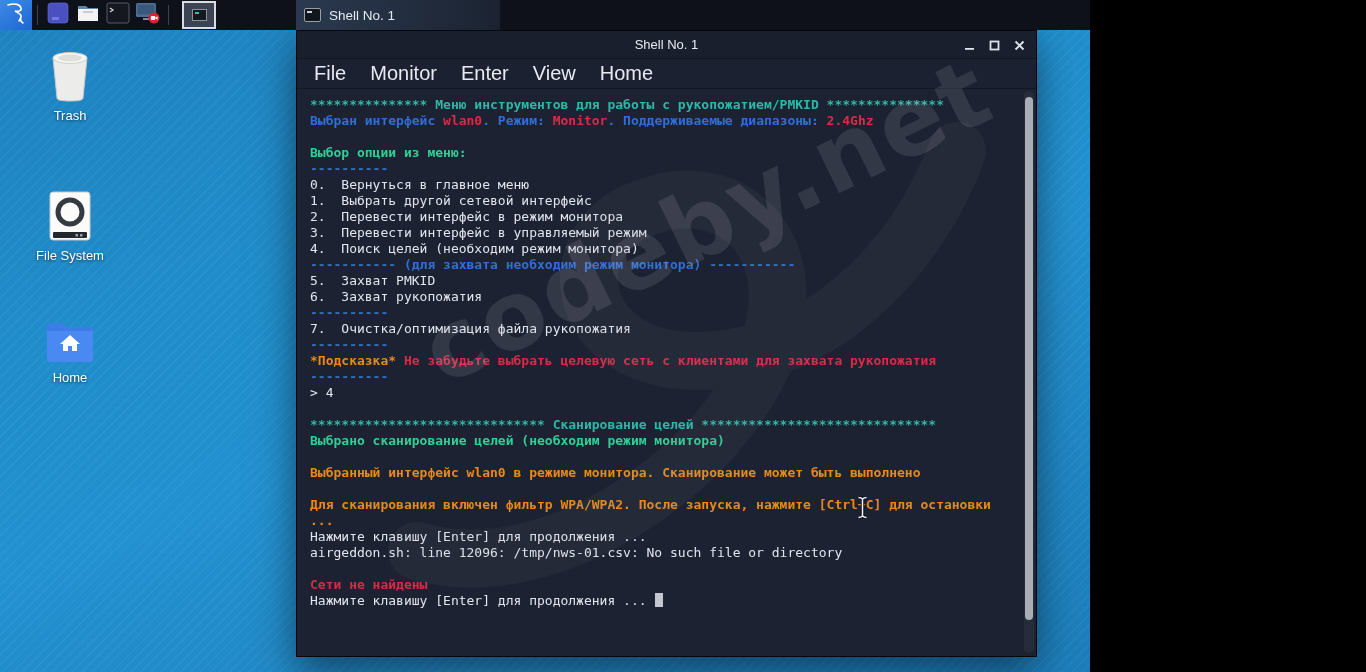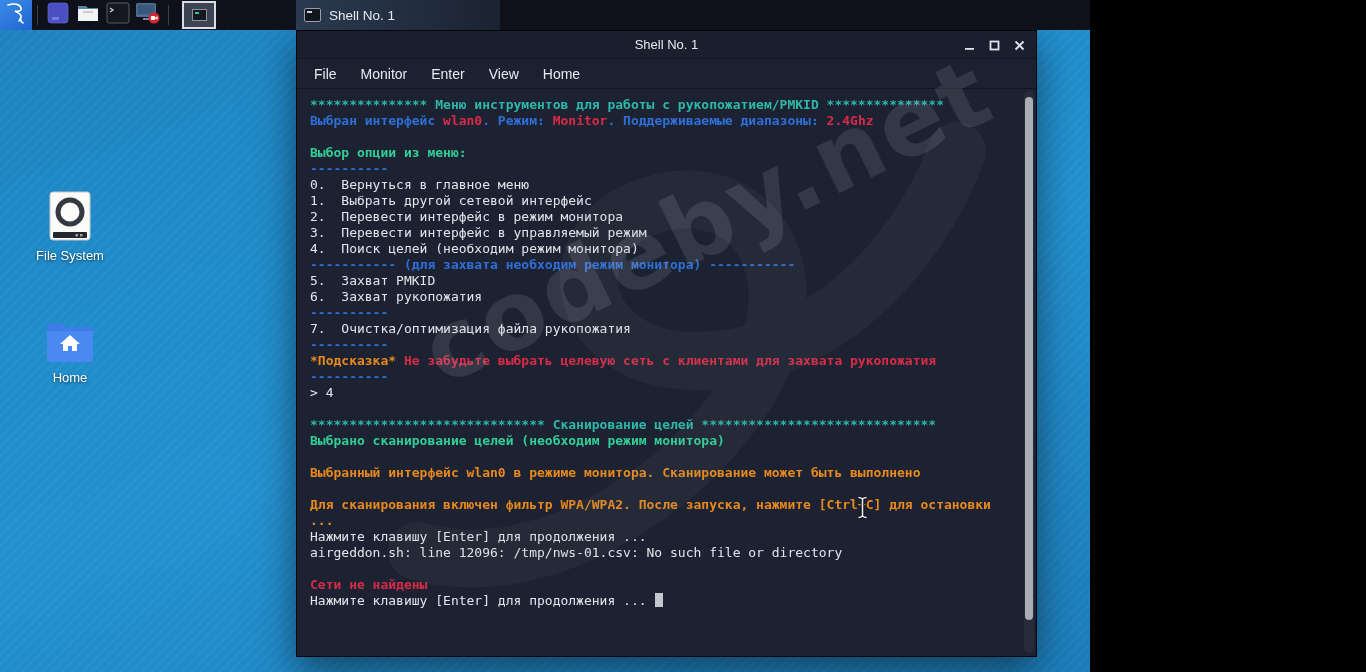--- a/index.html
+++ b/index.html
@@ -39,21 +39,21 @@
   
   .window{position:absolute;left:296px;top:30px;width:741px;height:627px;background:#1c2231;
           border:1px solid #05070c;box-shadow:0 14px 38px rgba(0,0,0,.5);z-index:40;}
   .titlebar{height:28px;background:#191f2d;display:flex;align-items:center;position:relative;
             border-bottom:1px solid #12161f;}
   .title{position:absolute;left:0;right:0;text-align:center;color:#e8eaf0;font-size:13px;}
   .winctl{position:absolute;right:10px;top:0;height:28px;display:flex;align-items:center;gap:11px;z-index:2;}
   .wbtn{width:14px;height:14px;display:flex;align-items:center;justify-content:center;color:#dfe3ea;cursor:default;}
   .menubar{height:30px;background:#1b2130;display:flex;align-items:center;padding-left:6px;gap:2px;
            border-bottom:1px solid #12161f;}
-  .menu-item{color:#e8eaf0;font-size:14px;padding:3px 11px;border-radius:2px;cursor:default;}
+  .menu-item{color:#e8eaf0;font-size:20px;padding:3px 11px;border-radius:2px;cursor:default;}
 
   .term{position:absolute;left:0;top:59px;right:14px;bottom:0;padding:7px 4px 16px 13px;overflow:hidden;
         font-family:"DejaVu Sans Mono",monospace;font-size:13px;line-height:16px;white-space:pre;cursor:text;}
   .tline{height:16px;}
   .blockcur{display:inline-block;width:8px;height:14px;background:#c3c7cf;vertical-align:-2px;margin-left:1px;}
 
   .vscroll{position:absolute;right:2px;top:60px;bottom:3px;width:10px;background:#262c3a;border-radius:5px;}
   .vthumb{position:absolute;left:1px;right:1px;top:6px;height:93%;background:#a9adb6;border-radius:4px;}
 
   
@@ -163,20 +163,30 @@
       </span>
       <span class="sicon">
         <svg width="18" height="17" viewBox="0 0 18 17">
             <path d="M14.5 5 A6.3 6.3 0 1 0 15.3 10" stroke="#d4d8de" stroke-width="1.8" fill="none" stroke-linecap="round"></path>
             <path d="M9.5 8.5 L16.5 8.5 M14 6 L17 8.5 L14 11" stroke="#d4d8de" stroke-width="1.8" fill="none" stroke-linecap="round"></path>
           </svg>
       </span>
     </div>
   </div>
 
+  <div class="dicon" style="top:50px">
+    <div class="art">
+      <svg width="50" height="52" viewBox="0 0 50 52">
+          <path d="M8 8 L42 8 L38 48 C38 50 34 51 25 51 C16 51 12 50 12 48 Z" fill="#ececea" stroke="#c9c9c5" stroke-width="1"></path>
+          <ellipse cx="25" cy="8" rx="17" ry="5.5" fill="#f7f7f5" stroke="#cfcfcb" stroke-width="1"></ellipse>
+          <ellipse cx="25" cy="8" rx="12" ry="3.4" fill="#dededb"></ellipse>
+        </svg>
+    </div>
+    <div class="lbl">Trash</div>
+  </div>
 
   <div class="dicon" style="top:190px">
     <div class="art">
       <svg width="50" height="52" viewBox="0 0 50 52">
           <rect x="5" y="2" width="40" height="48" rx="3" fill="#fbfbfa" stroke="#c9c9c5" stroke-width="1"></rect>
           <circle cx="25" cy="22" r="12" fill="none" stroke="#343a42" stroke-width="5"></circle>
           <rect x="8" y="42" width="34" height="6" rx="1" fill="#23272e"></rect>
           <rect x="35" y="44" width="2.5" height="2.5" fill="#9aa0a8"></rect>
           <rect x="30.5" y="44" width="2.5" height="2.5" fill="#9aa0a8"></rect>
         </svg>

